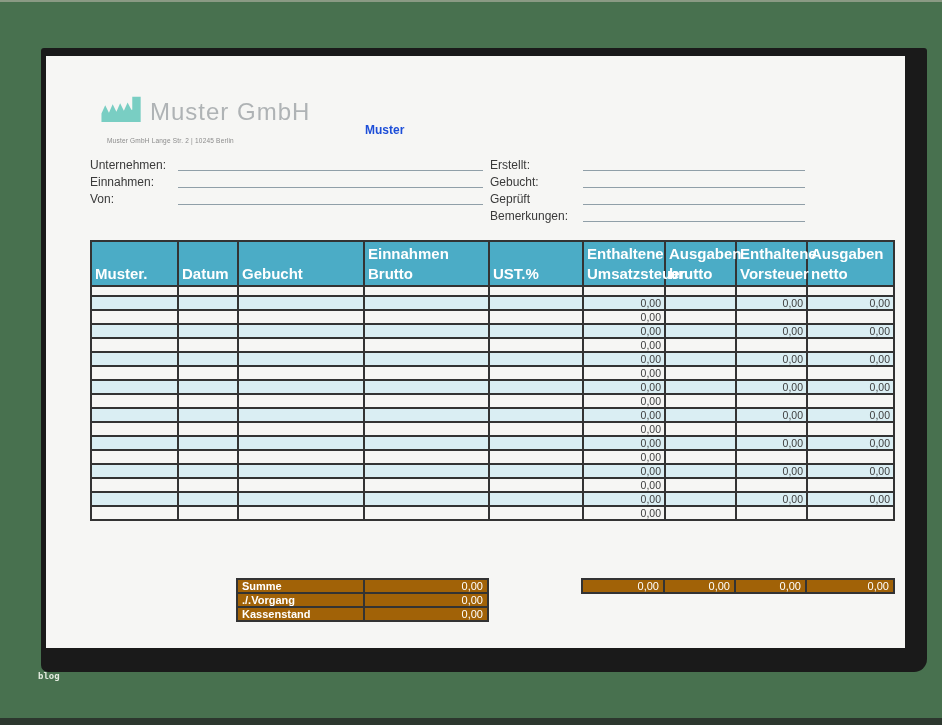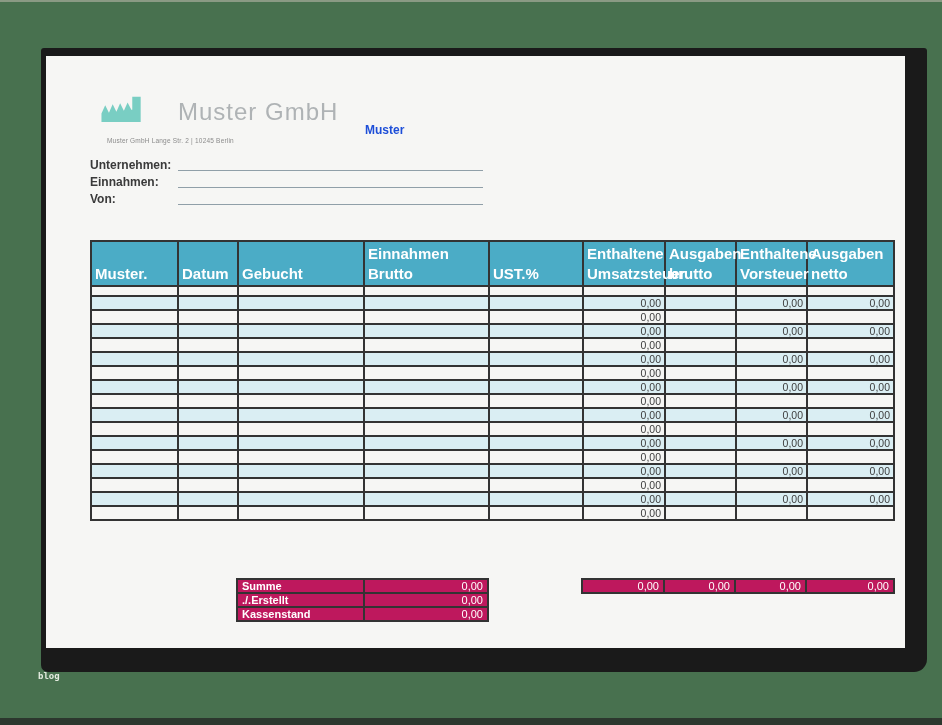--- a/index.html
+++ b/index.html
@@ -23,36 +23,36 @@
     background: #1a1a1a; border-radius: 3px 3px 13px 7px;
   }
   .page {
     position: absolute; left: 5px; top: 8px; width: 859px; height: 592px;
     background: #f6f6f4;
   }
   
   .logo-icon { position: absolute; left: 54px; top: 38px; width: 44px; height: 28px; }
   .logo-text {
     position: absolute; left: 104px; top: 42px;
-    font-size: 24px; color: #afb3b5; letter-spacing: 1px; font-weight: normal; margin-left: 28px;
+    font-size: 24px; color: #afb3b5; letter-spacing: 1px; font-weight: normal;
   }
   .address {
     position: absolute; left: 61px; top: 81px;
     font-size: 6.5px; color: #8b8b8b; letter-spacing: 0.2px;
   }
   .doc-title {
     position: absolute; left: 319px; top: 67px;
     font-size: 12px; font-weight: bold; color: #1d4ed8;
   }
   
   .form-col { position: absolute; width: 415px; }
   .form-col.left  { left: 44px;  top: 99px; }
   .form-col.right { left: 444px; top: 99px; width: 330px; }
   .frow { position: relative; height: 17px; }
-  .flabel { font-size: 12px; font-weight: bold; color: #3a3a3a; line-height: 16px; }
+  .flabel { font-size: 12px; font-weight: normal; color: #3a3a3a; line-height: 16px; }
   .fline { position: absolute; bottom: 1px; border-bottom: 1px solid #909fa8; }
   .form-col.left  .fline { left: 88px; width: 305px; }
   .form-col.right .fline { left: 93px; width: 222px; }
   
   .book-table {
     position: absolute; left: 44px; top: 184px;
     border-collapse: collapse; table-layout: fixed; width: 803px;
   }
   .book-table th, .book-table td { border: 2px solid #333; }
   .book-table th {
@@ -71,21 +71,21 @@
   
   .sum-left {
     position: absolute; left: 190px; top: 522px;
     border-collapse: collapse; table-layout: fixed; width: 251px;
   }
   .sum-right {
     position: absolute; left: 535px; top: 522px;
     border-collapse: collapse; table-layout: fixed; width: 312px;
   }
   .sum-left td, .sum-right td {
-    border: 2px solid #333; background: #be185d; color: #fff;
+    border: 2px solid #333; background: #a16207; color: #fff;
     height: 13px; font-size: 11px; padding: 0 4px;
   }
   .sum-left td.lbl { font-weight: bold; text-align: left; width: 127px; }
   .sum-left td.val { text-align: right; width: 124px; }
   .sum-right td { text-align: right; }
 </style>
 </head>
 <body>
 
 <div class="top-strip"></div>
@@ -104,20 +104,38 @@
       <div class="frow">
         <span class="flabel">Unternehmen:</span>
         <span class="fline"></span>
       </div>
       <div class="frow">
         <span class="flabel">Einnahmen:</span>
         <span class="fline"></span>
       </div>
       <div class="frow">
         <span class="flabel">Von:</span>
+        <span class="fline"></span>
+      </div>
+    </div>
+    <div class="form-col right">
+      <div class="frow">
+        <span class="flabel">Erstellt:</span>
+        <span class="fline"></span>
+      </div>
+      <div class="frow">
+        <span class="flabel">Gebucht:</span>
+        <span class="fline"></span>
+      </div>
+      <div class="frow">
+        <span class="flabel">Geprüft</span>
+        <span class="fline"></span>
+      </div>
+      <div class="frow">
+        <span class="flabel">Bemerkungen:</span>
         <span class="fline"></span>
       </div>
     </div>
 
     <table class="book-table">
       <colgroup>
           <col style="width: 87px;">
           <col style="width: 60px;">
           <col style="width: 126px;">
           <col style="width: 125px;">
@@ -336,21 +354,21 @@
         </tbody>
     </table>
 
     <table class="sum-left">
       <tbody>
           <tr>
             <td class="lbl">Summe</td>
             <td class="val">0,00</td>
           </tr>
           <tr>
-            <td class="lbl">./.Erstellt</td>
+            <td class="lbl">./.Vorgang</td>
             <td class="val">0,00</td>
           </tr>
           <tr>
             <td class="lbl">Kassenstand</td>
             <td class="val">0,00</td>
           </tr>
         </tbody>
     </table>
     <table class="sum-right">
       <tbody>

